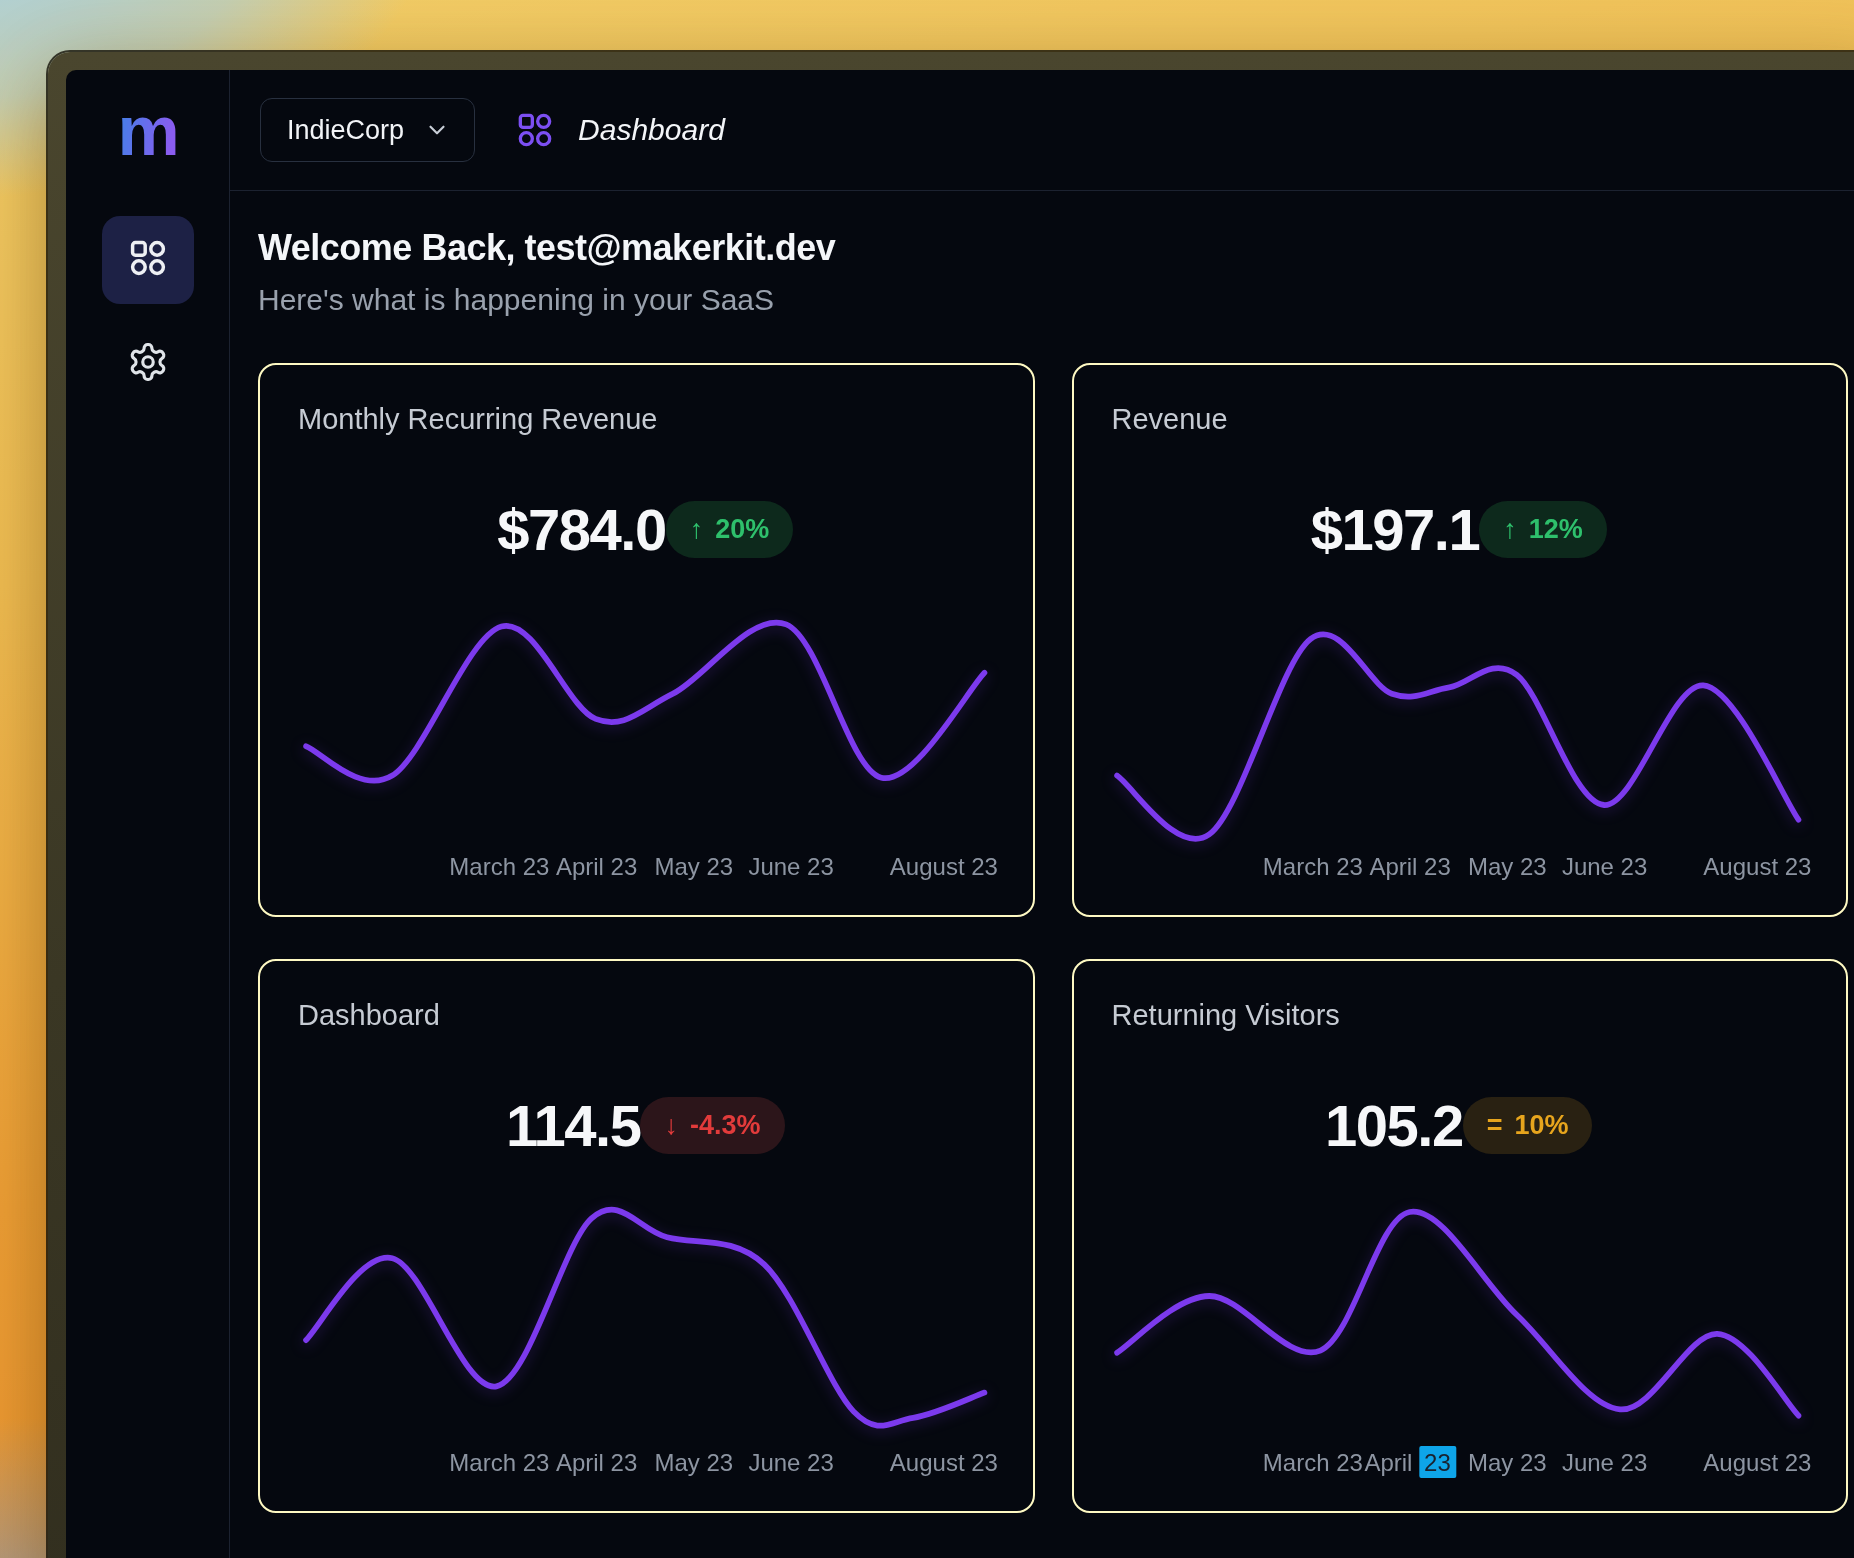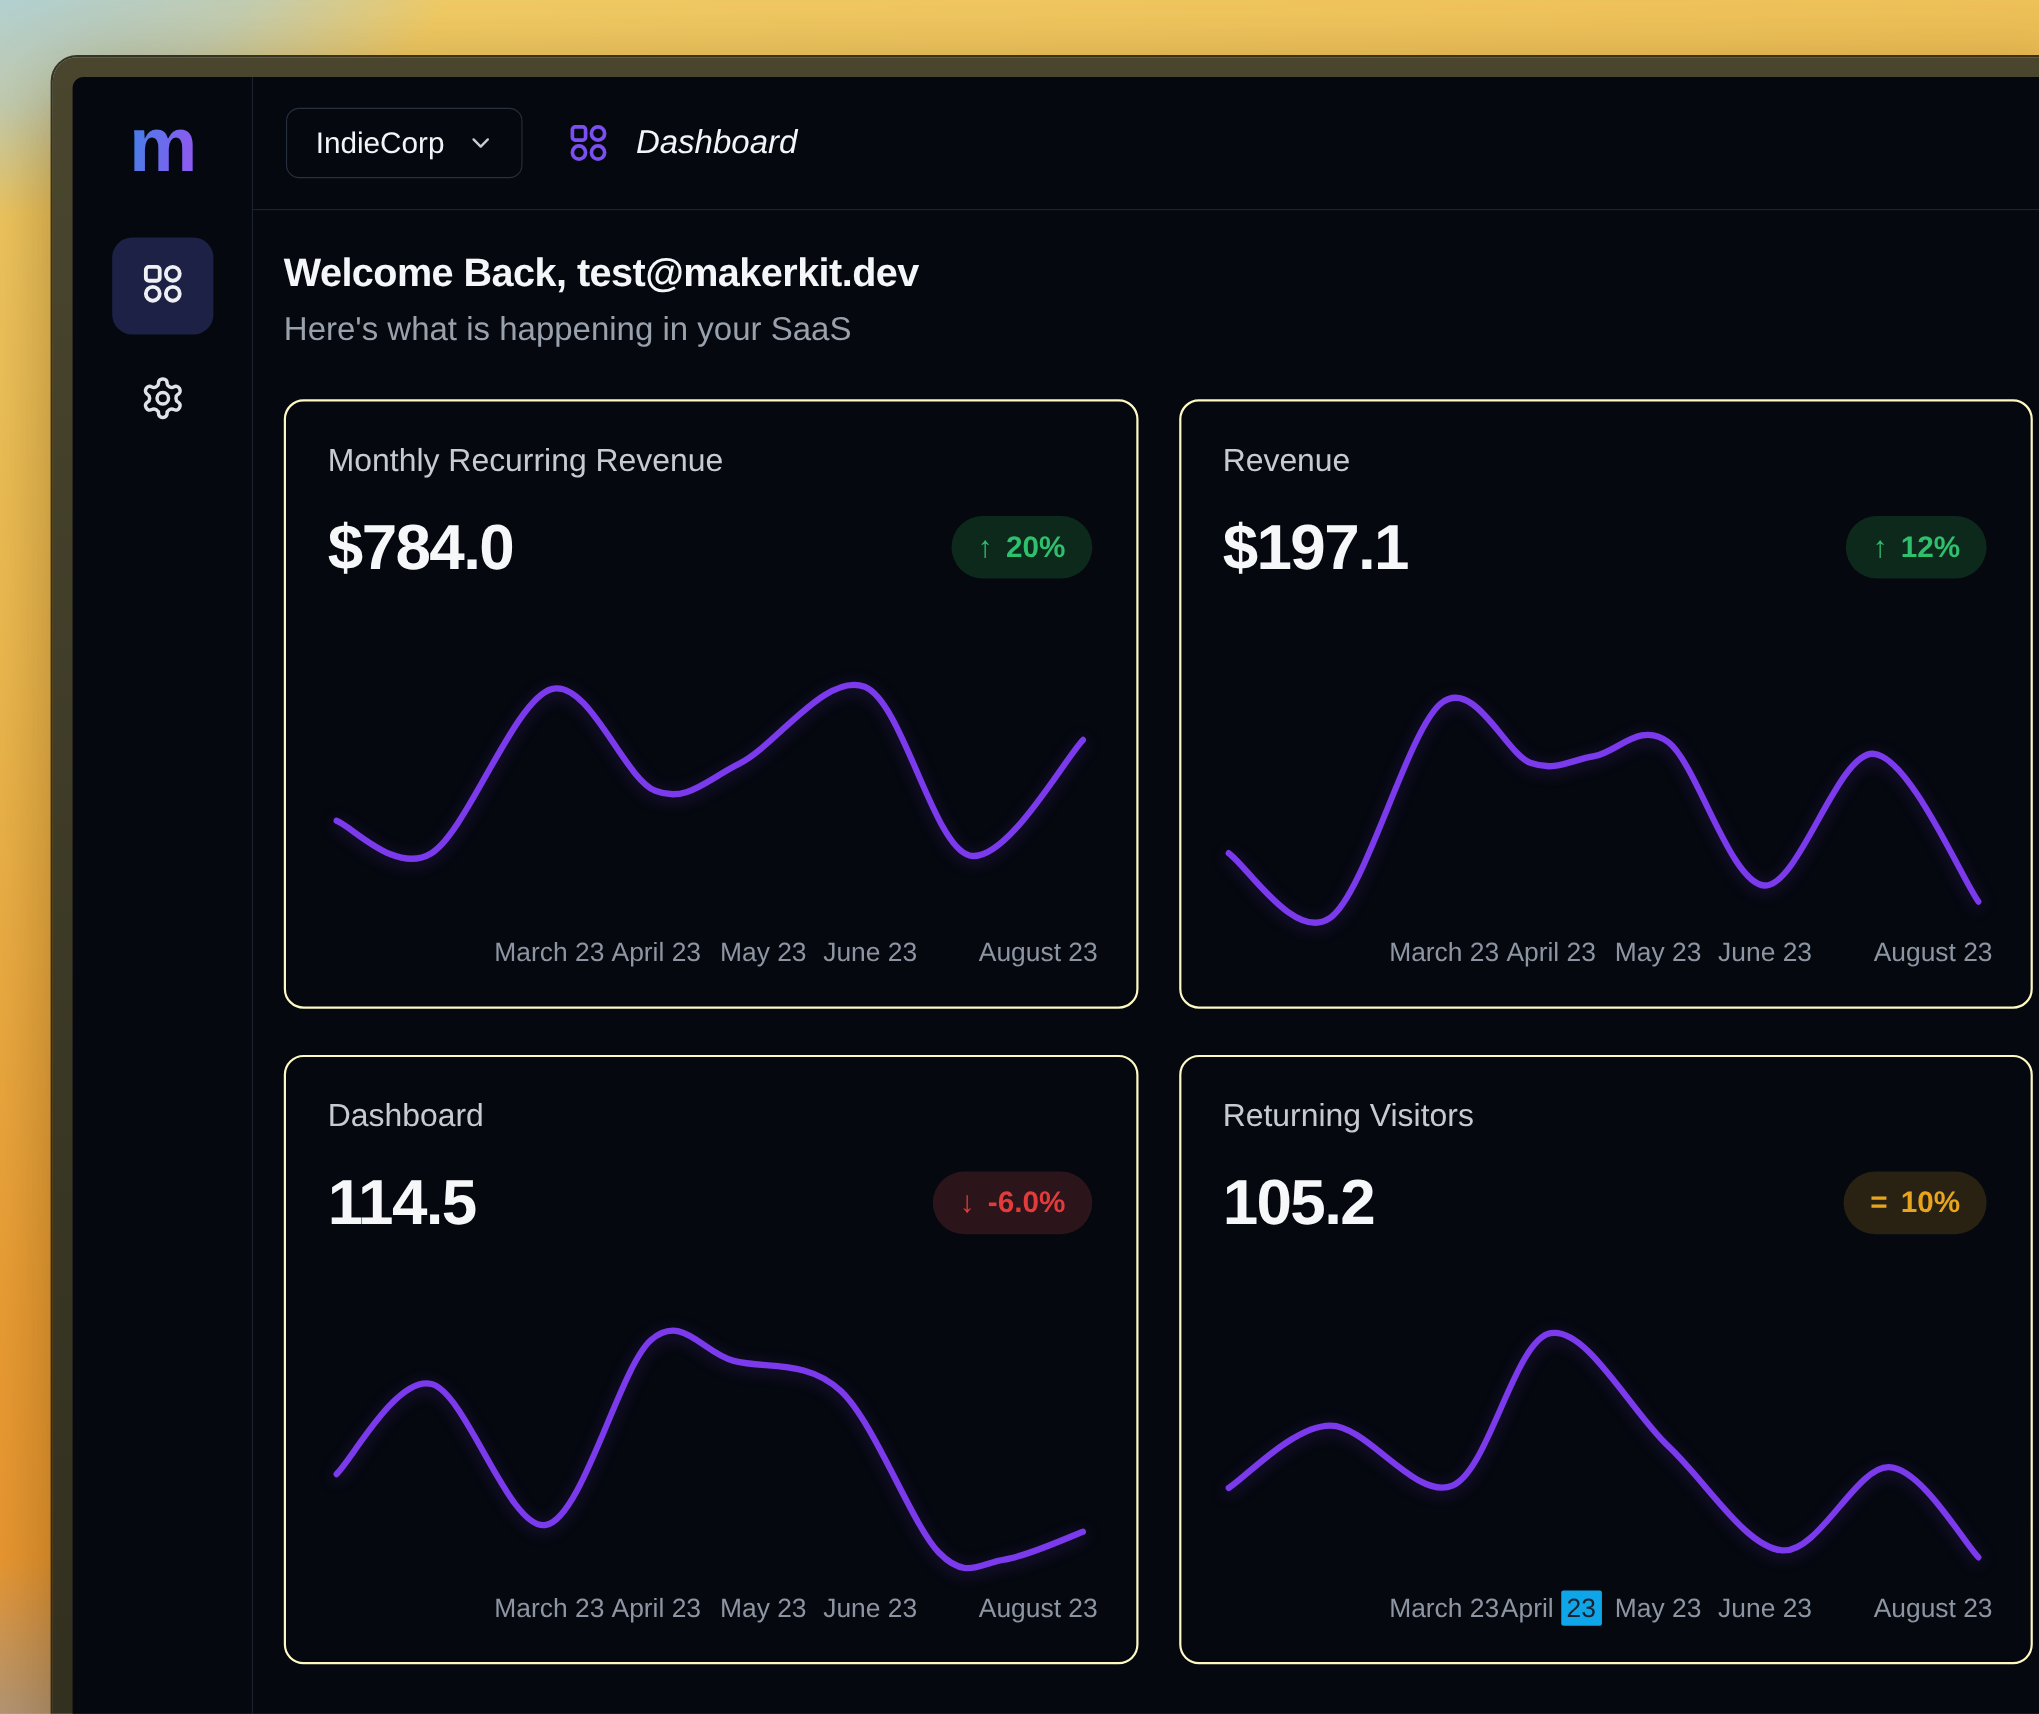--- a/index.html
+++ b/index.html
@@ -86,21 +86,21 @@
     column-gap:37px; row-gap:42px;
   }
   .card {
     border:2px solid #fef9c3; border-radius:18px;
     background:#05080f;
     padding:38px 40px 30px 38px;
     min-height:554px;
     display:flex; flex-direction:column;
   }
   .card-title { font-size:29px; font-weight:500; color:#c6cbd3; }
-  .value-row { margin-top:28px; display:flex; align-items:center; justify-content:space-between; }
+  .value-row { margin-top:60px; display:flex; align-items:center; justify-content:center; }
   .metric-value { font-size:58px; font-weight:700; color:#f6f7f9; letter-spacing:-1.5px; }
   .badge {
     display:flex; align-items:center; gap:12px;
     padding:13px 24px; border-radius:999px;
     font-size:27px; font-weight:600;
   }
   .badge--up   { background:#0d291c; color:#2ec06c; }
   .badge--down { background:#2c151a; color:#e23b3b; }
   .badge--flat { background:#292112; color:#e7a51d; }
   .badge-icon { font-size:27px; line-height:1; font-weight:400; }
@@ -224,21 +224,21 @@
                 </div>
             </div>
           </div>
 
           <div class="card">
             <div class="card-title">Dashboard</div>
             <div class="value-row">
               <div class="metric-value">114.5</div>
               <div class="badge badge--down">
                 <span class="badge-icon">↓</span>
-                <span>-6.0%</span>
+                <span>-4.3%</span>
               </div>
             </div>
             <div class="spark-wrap">
               <svg class="spark" viewBox="0 0 700 240" preserveAspectRatio="none">
                   <path d="M8 142 C22.5 129.0,63.0 56.7,95 64 C127.0 71.3,166.5 192.3,200 186 C233.5 179.7,267.3 49.7,296 26 C324.7 2.3,343.0 36.7,372 44 C401.0 51.3,438.7 42.3,470 70 C501.3 97.7,535.0 185.7,560 210 C585.0 234.3,598.0 219.0,620 216 C642.0 213.0,680.0 196.0,692 192" stroke="#7c3aed"></path>
                 </svg>
               <div class="axis">
                   <span class="tick" style="left: 29%;">March 23</span>
                   <span class="tick" style="left: 43%;">April 23</span>
                   <span class="tick" style="left: 57%;">May 23</span>

